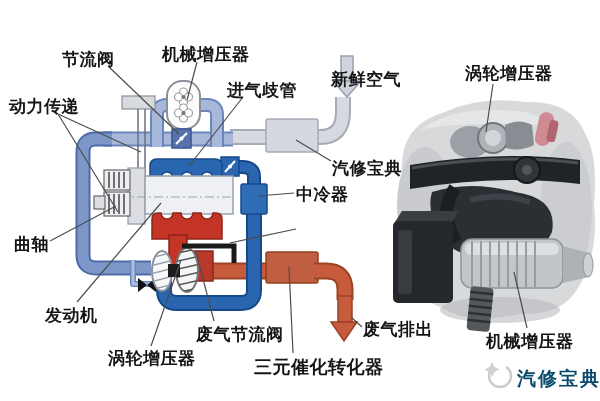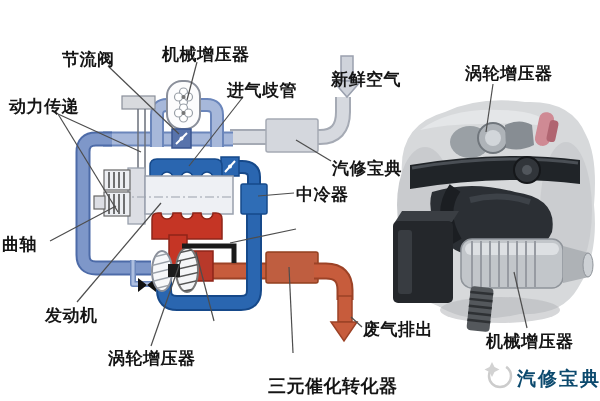--- a/index.html
+++ b/index.html
@@ -243,22 +243,23 @@
   </g>
 </svg>
 
 <div class="lbl" style="left:9px;   top:95px;">动力传递</div>
 <div class="lbl" style="left:62px;  top:48px;">节流阀</div>
 <div class="lbl" style="left:162px; top:43px;">机械增压器</div>
 <div class="lbl" style="left:331px; top:36px;margin-top:32px;">新鲜空气</div>
 <div class="lbl" style="left:227px; top:79px;">进气歧管</div>
 <div class="lbl" style="left:332px; top:157px;">汽修宝典</div>
 <div class="lbl" style="left:296px; top:183px;">中冷器</div>
-<div class="lbl" style="left:2px;  top:233px;">曲轴</div>
+<div class="lbl" style="left:14px;  top:233px;">曲轴</div>
 <div class="lbl" style="left:45px;  top:304px;text-align:center;">发动机</div>
+<div class="lbl" style="left:196px; top:323px;">废气节流阀</div>
 <div class="lbl" style="left:108px; top:347px;">涡轮增压器</div>
-<div class="lbl lbl-lg" style="left:268px; top:355px;margin-top:19px;">三元催化转化器</div>
+<div class="lbl lbl-lg" style="left:254px; top:355px;">三元催化转化器</div>
 <div class="lbl" style="left:363px; top:318px;">废气排出</div>
 <div class="lbl" style="left:465px; top:62px;">涡轮增压器</div>
 <div class="lbl" style="left:486px; top:330px;">机械增压器</div>
 <div class="watermark" style="left:517px; top:366px;">汽修宝典</div>
 
 </div>
 
 </body></html>

